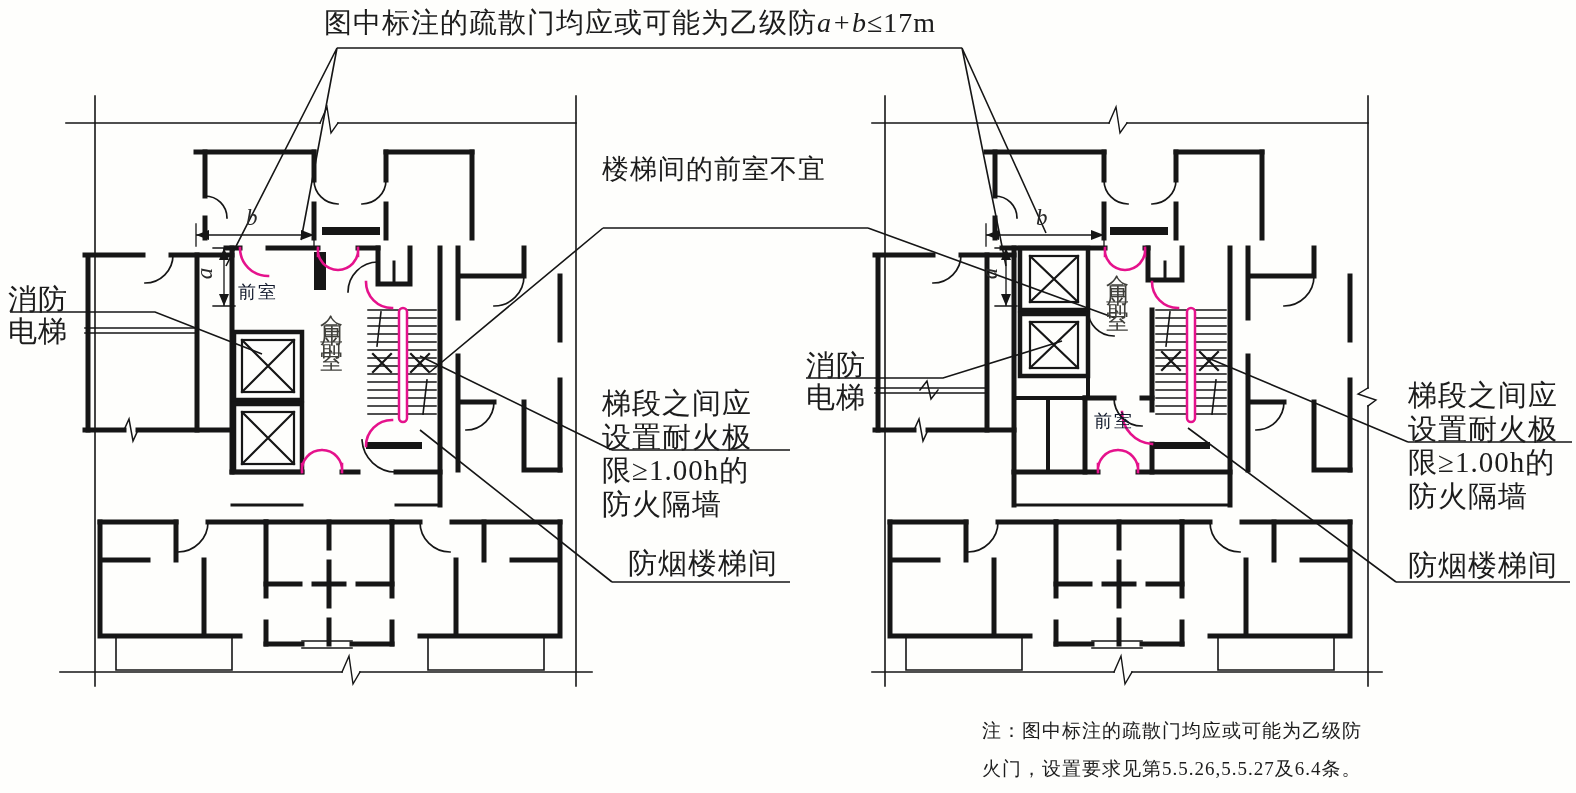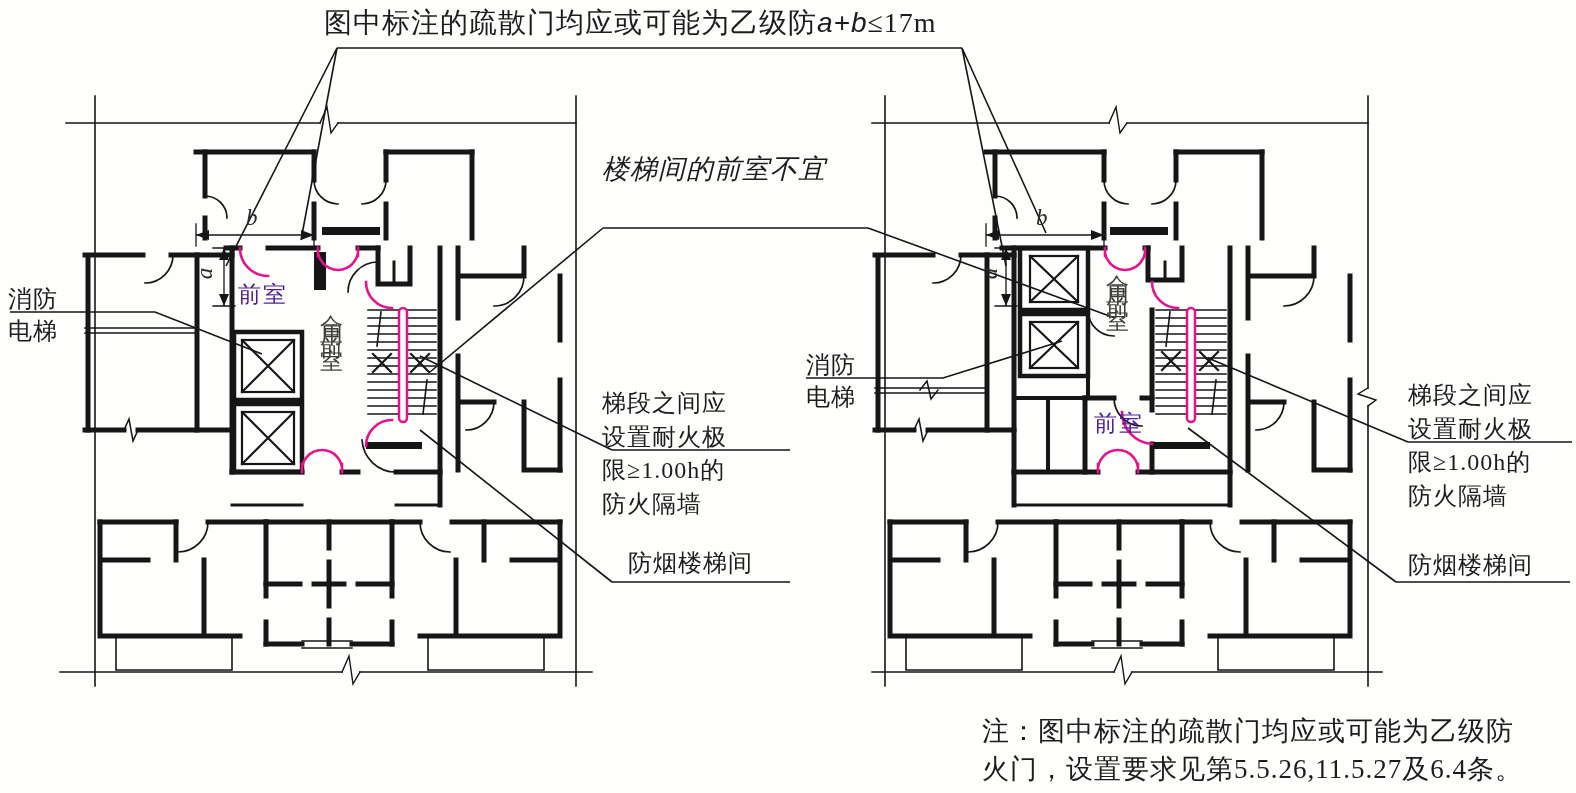--- a/index.html
+++ b/index.html
@@ -3,28 +3,28 @@
 <meta charset="utf-8">
 <style>
   html,body{margin:0;padding:0;background:#ffffff;}
   .stage{
     position:relative;width:1576px;height:793px;background:#fefefc;
     font-family:"Liberation Serif","DejaVu Serif",serif;color:#1c1c1c;overflow:hidden;
   }
   .stage svg{position:absolute;left:0;top:0;}
   .lbl{position:absolute;white-space:nowrap;line-height:1;}
   .title{font-size:28px;letter-spacing:1px;}
-  .ital{font-style:italic;font-family:Liberation Sans, sans-serif;}
-  .block{font-size:27px;line-height:35px;letter-spacing:1px;font-style:italic;}
-  .ann{font-size:24px;line-height:33px;letter-spacing:1px;}
-  .small-lbl{font-size:23px;color:#4c1d95;letter-spacing:2px;}
+  .ital{font-style:italic;font-family:Liberation Serif, serif;}
+  .block{font-size:27px;line-height:35px;letter-spacing:1px;}
+  .ann{font-size:29px;line-height:33px;letter-spacing:1px;}
+  .small-lbl{font-size:18px;color:#0f172a;letter-spacing:2px;}
   .vert{writing-mode:vertical-rl;text-orientation:upright;letter-spacing:11px;font-size:23px;color:#3f3f3a;}
   .dimchar{font-size:23px;font-style:italic;color:#2a2a2a;}
   .rot{transform:rotate(-90deg);transform-origin:center;}
-  .note{font-size:27px;line-height:38px;letter-spacing:1px;}
+  .note{font-size:19px;line-height:38px;letter-spacing:1px;}
   sup{font-size:18px;}
 </style>
 </head>
 <body>
 
 <div class="stage">
 
 <svg width="1576" height="793" viewBox="0 0 1576 793">
 
   <g stroke="#161616" fill="none" stroke-linecap="square">
@@ -305,16 +305,16 @@
   <div class="lbl ann" style="left:628px;top:547px;">防烟楼梯间</div>
   <div class="lbl ann" style="left:1408px;top:549px;">防烟楼梯间</div>
 
   <div class="lbl dimchar" style="left:246px;top:206px;">b</div>
   <div class="lbl dimchar rot" style="left:199px;top:262px;">a</div>
   <div class="lbl dimchar" style="left:1036px;top:206px;">b</div>
   <div class="lbl dimchar rot" style="left:984px;top:262px;">a</div>
 
   <div class="lbl note" style="left:982px;top:712px;">
     <div>注：图中标注的疏散门均应或可能为乙级防</div>
-    <div>火门，设置要求见第5.5.26,11.5.27及6.4条。</div>
+    <div>火门，设置要求见第5.5.26,5.5.27及6.4条。</div>
   </div>
 
 </div>
 
 </body></html>

